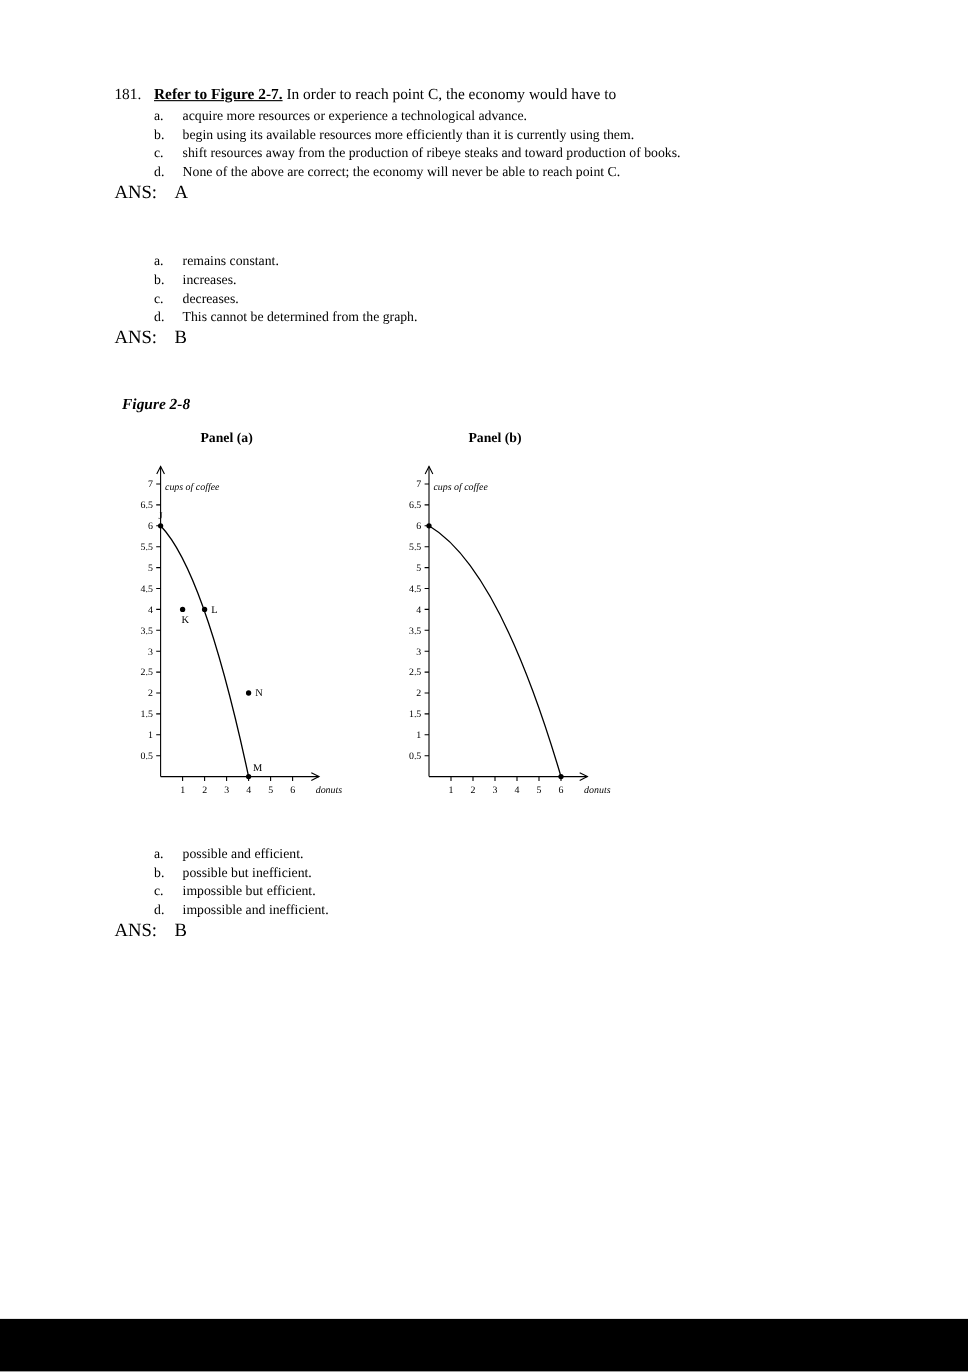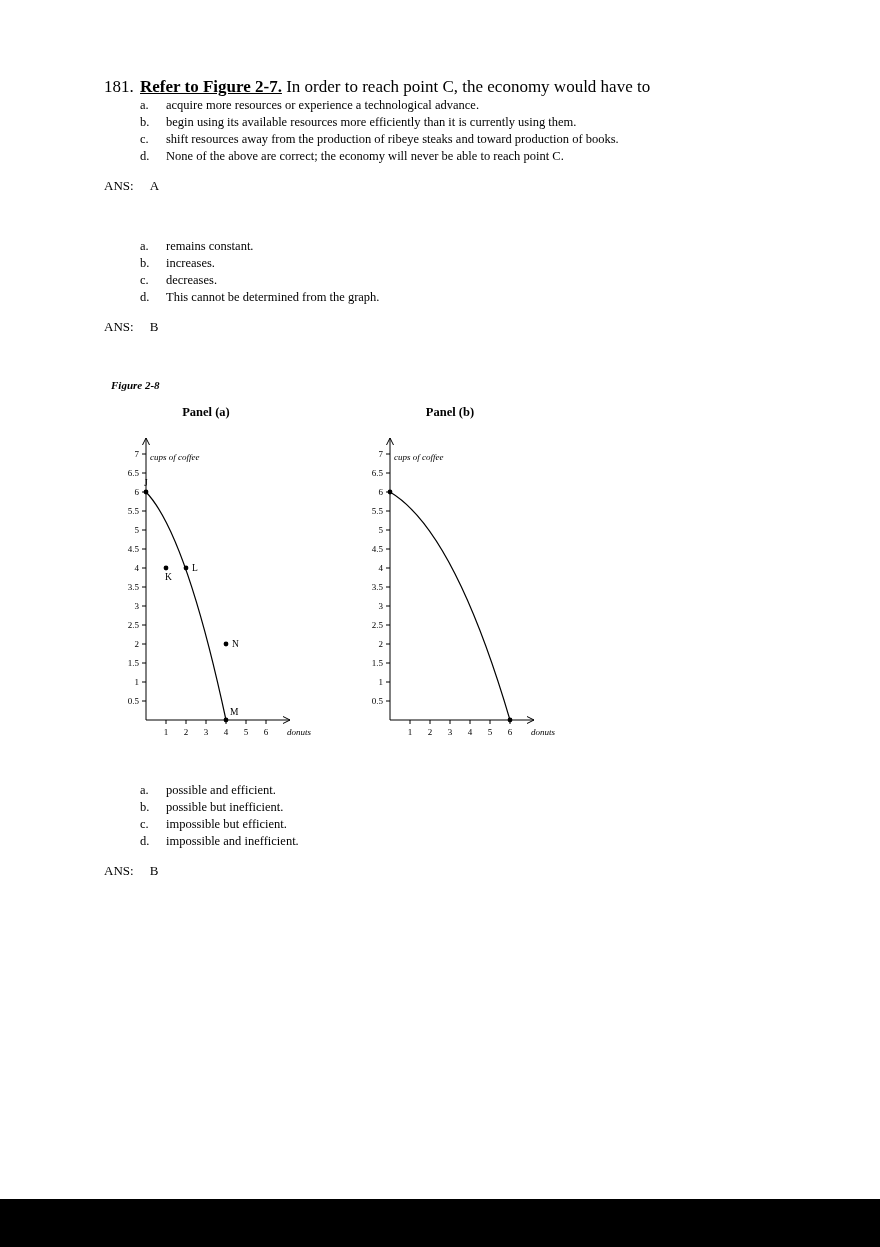--- a/index.html
+++ b/index.html
@@ -4,33 +4,33 @@
 <style>
   html,body { margin:0; padding:0; background:#fff; }
   .page {
     position:relative; width:880px; height:1247px; background:#ffffff;
     font-family:"Liberation Serif", serif; color:#000; overflow:hidden;
   }
   .content { position:absolute; left:104px; top:78px; width:710px; }
 
   
   .question { margin-bottom:44px; }
-  .q-line { display:flex; font-size:17px; line-height:17px; }
+  .q-line { display:flex; font-size:14px; line-height:17px; }
   .q-num { width:36px; flex:0 0 36px; }
   .q-text { width:640px; }
   .q-text b { font-weight:bold;text-decoration:underline; }
   .q-options { margin-left:36px; margin-top:2px; }
   .opt { display:flex; font-size:12.5px; line-height:17px; }
   .opt-letter { width:26px; flex:0 0 26px; }
   .opt-text { width:610px; }
-  .answer { margin-top:13px; font-size:13px; }
+  .answer { font-size:17px; }
   .ans-val { margin-left:16px; }
 
   
-  .figure-title { margin:16px 0 0 7px; font-size:11px; font-weight:bold; font-style:italic; }
+  .figure-title { margin:16px 0 0 7px; font-size:14px; font-weight:bold; font-style:italic; }
   .charts { display:flex; gap:8px; margin-top:14px; }
   .panel { width:236px; }
   .panel-title { width:204px; text-align:center; font-weight:bold; font-size:12.5px; margin-bottom:4px; }
   .plot svg { display:block; font-family:"Liberation Serif", serif; }
 
   .bottom-bar { position:absolute; left:0; bottom:0; width:880px; height:48px; background:#000; }
 </style>
 </head>
 <body>
 

